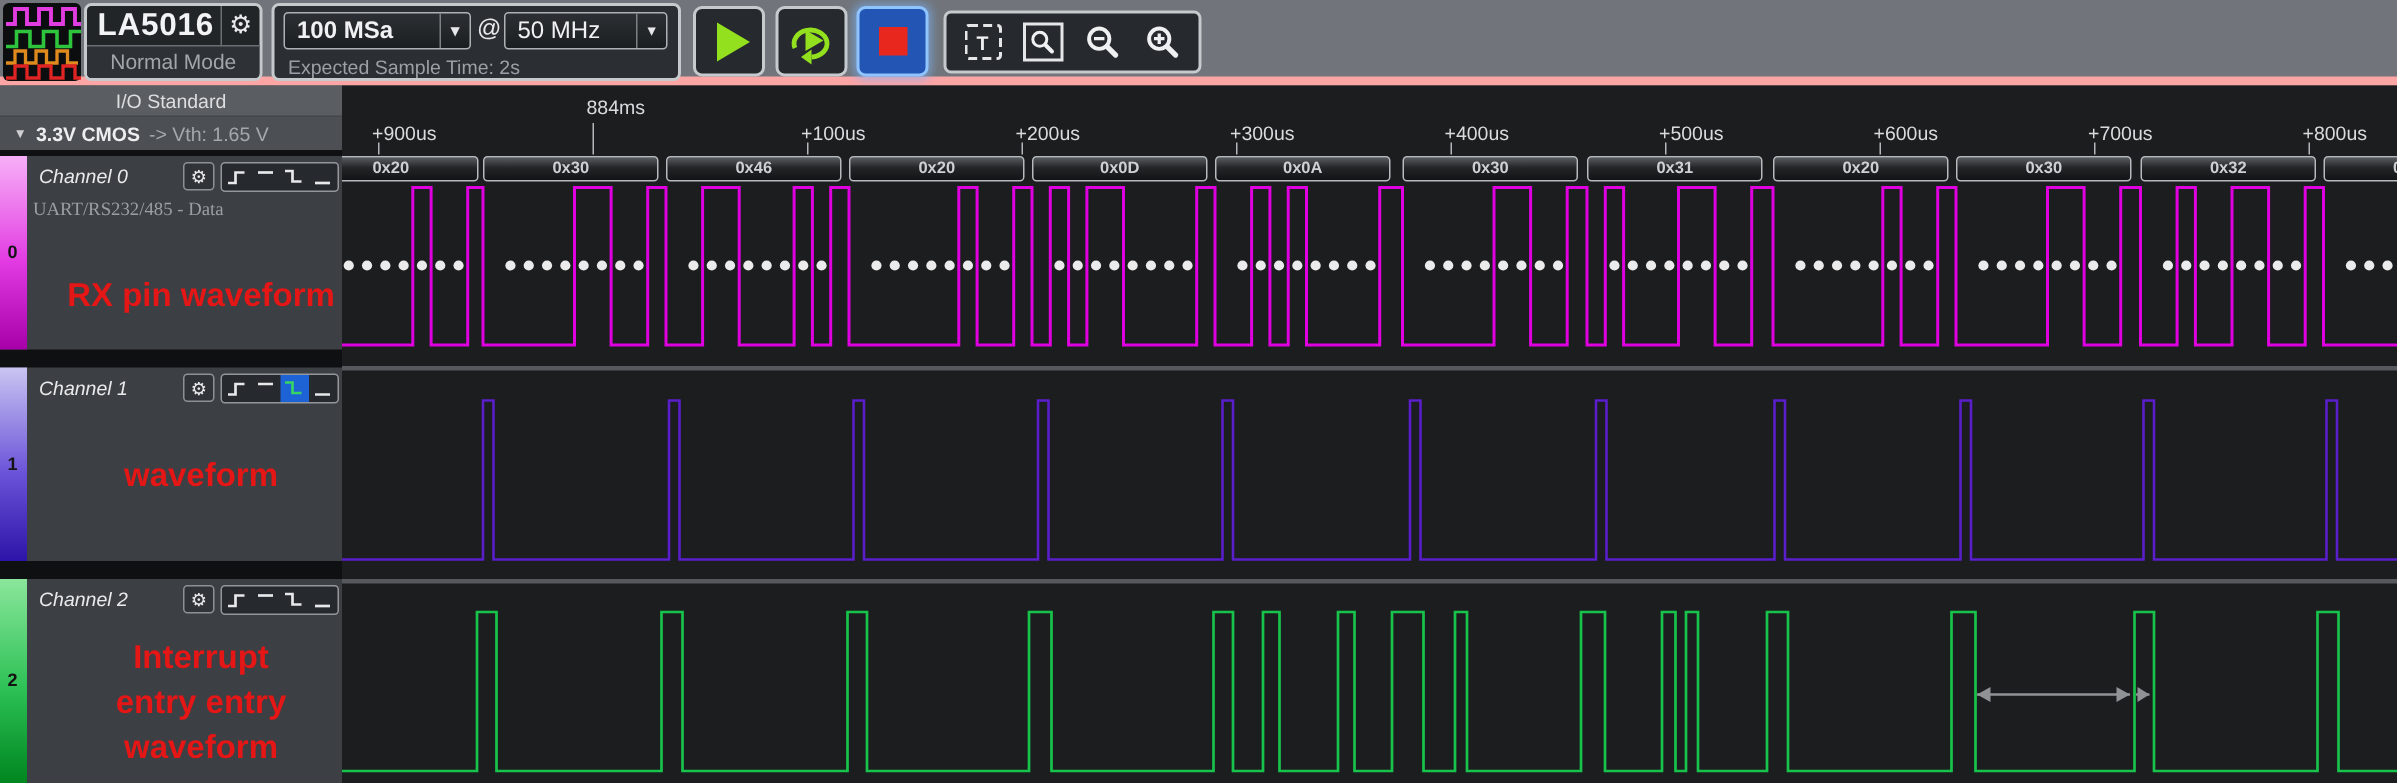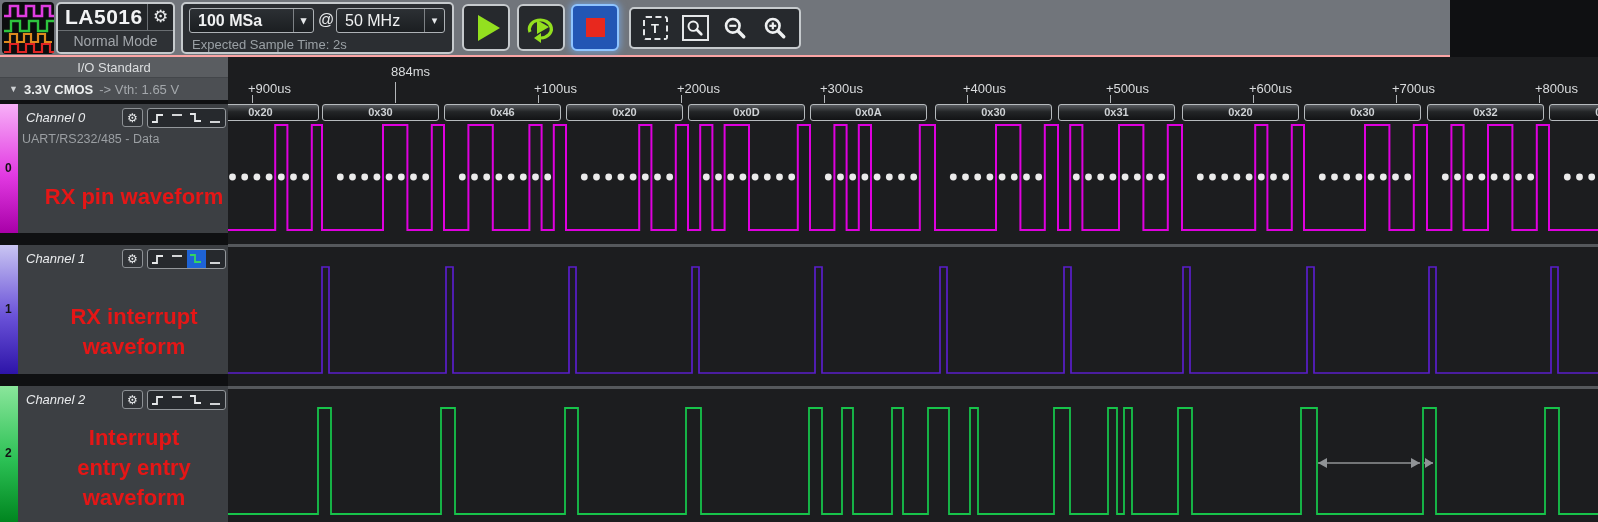--- a/index.html
+++ b/index.html
@@ -1,20 +1,20 @@
 <!DOCTYPE html>
 <html><head>
 <meta charset="utf-8">
 <style>
   html,body{margin:0;padding:0;background:#000;}
   *{box-sizing:border-box;font-family:"Liberation Sans",sans-serif;}
   #app{position:relative;width:1598px;height:522px;background:#0f1012;overflow:hidden;}
 
   
-  .toolbar{position:absolute;left:0;top:0;width:1450px;height:57px;background:#71757b;border-bottom:2px solid #fca5a5;}
+  .toolbar{position:absolute;left:0;top:0;width:1598px;height:57px;background:#71757b;border-bottom:6px solid #fca5a5;}
   .logo{position:absolute;left:2px;top:2px;width:52px;height:52px;background:#0c0d0e;border-radius:4px;}
   .la-group{position:absolute;left:56px;top:2px;width:119px;height:52px;border:2px solid #c6cacd;border-radius:5px;background:#222528;overflow:hidden;}
   .la-top{height:26px;display:flex;align-items:center;}
   .la-name{flex:1;color:#f2f3f4;font-size:21px;font-weight:bold;padding-left:7px;letter-spacing:.5px;}
   .la-gear{width:26px;height:26px;background:none;border:none;border-left:1px solid #6a6e72;color:#e8eaec;font-size:17px;line-height:24px;padding:0;cursor:pointer;}
   .la-mode{height:22px;border-top:1px solid #6a6e72;background:#2e3135;color:#a2a6ab;font-size:14px;text-align:center;line-height:21px;}
   .rate-group{position:absolute;left:181px;top:2px;width:273px;height:52px;border:2px solid #c6cacd;border-radius:5px;background:#2b2e32;}
   .dd{position:absolute;top:4px;height:25px;background:linear-gradient(#2c3034,#1b1e21);border:1px solid #aeb2b6;border-radius:3px;display:flex;align-items:center;cursor:pointer;}
   .dd-rate{left:6px;width:125px;font-weight:bold;}
   .dd-clock{left:153px;width:109px;}
@@ -54,21 +54,21 @@
 
   
   .chan{position:absolute;left:0;width:228px;background:#3c3f43;}
   .strip{position:absolute;left:0;top:0;bottom:0;width:18px;}
   .strip-num{position:absolute;left:5px;color:#141414;font-size:12px;font-weight:bold;}
   .chan-name{position:absolute;left:26px;top:6px;color:#e8eaec;font-size:13px;font-style:italic;}
   .chan-gear{position:absolute;left:122px;top:4px;width:21px;height:19px;background:#303337;border:1px solid #8d9195;border-radius:3px;color:#e8eaec;font-size:12px;line-height:16px;text-align:center;padding:0;cursor:pointer;}
   .trig-group{position:absolute;left:147px;top:4px;width:79px;height:20px;background:#26292d;border:1px solid #93979b;border-radius:3px;display:flex;}
   .trig-btn{flex:1;background:none;border:none;padding:1px;display:flex;align-items:center;justify-content:center;cursor:pointer;}
   .trig-btn.sel{background:#1e63d6;}
-  .sub-label{position:absolute;left:22px;top:28px;color:#9b9fa3;font-size:12.5px;white-space:nowrap;}
+  .sub-label{position:absolute;left:22px;top:28px;color:#9b9fa3;font-size:12.5px;white-space:nowrap;font-family:Liberation Serif, serif;}
   .annot{position:absolute;left:18px;width:232px;text-align:center;color:#e51616;font-size:22px;font-weight:bold;line-height:30px;}
 
   #wave-svg{position:absolute;left:0;top:0;}
 </style>
 </head>
 <body>
 
 <div id="app">
 
   <div class="toolbar">
@@ -255,21 +255,20 @@
               <path d="M1,2 L6,2 L6,9 L12,9" fill="none" stroke="#35d463" stroke-width="1.8"></path>
             </svg>
           </button>
           <button class="trig-btn">
             <svg width="14" height="12" viewBox="0 0 14 12">
               <path d="M2,10 L12,10" fill="none" stroke="#e6e8ea" stroke-width="1.8"></path>
             </svg>
           </button>
         </div>
         <div class="annot" style="top: 57px;">
-          <div>RX interrupt</div>
           <div>waveform</div>
         </div>
       </div>
       <div class="chan" style="top: 386px; height: 136px;">
         <div class="strip" style="background: linear-gradient(rgb(138, 230, 155), rgb(43, 192, 84) 55%, rgb(0, 133, 31));">
           <span class="strip-num" style="top: 60px;">2</span>
         </div>
         <div class="chan-name">Channel 2</div>
         <button class="chan-gear"><span>⚙</span></button>
         <div class="trig-group">

